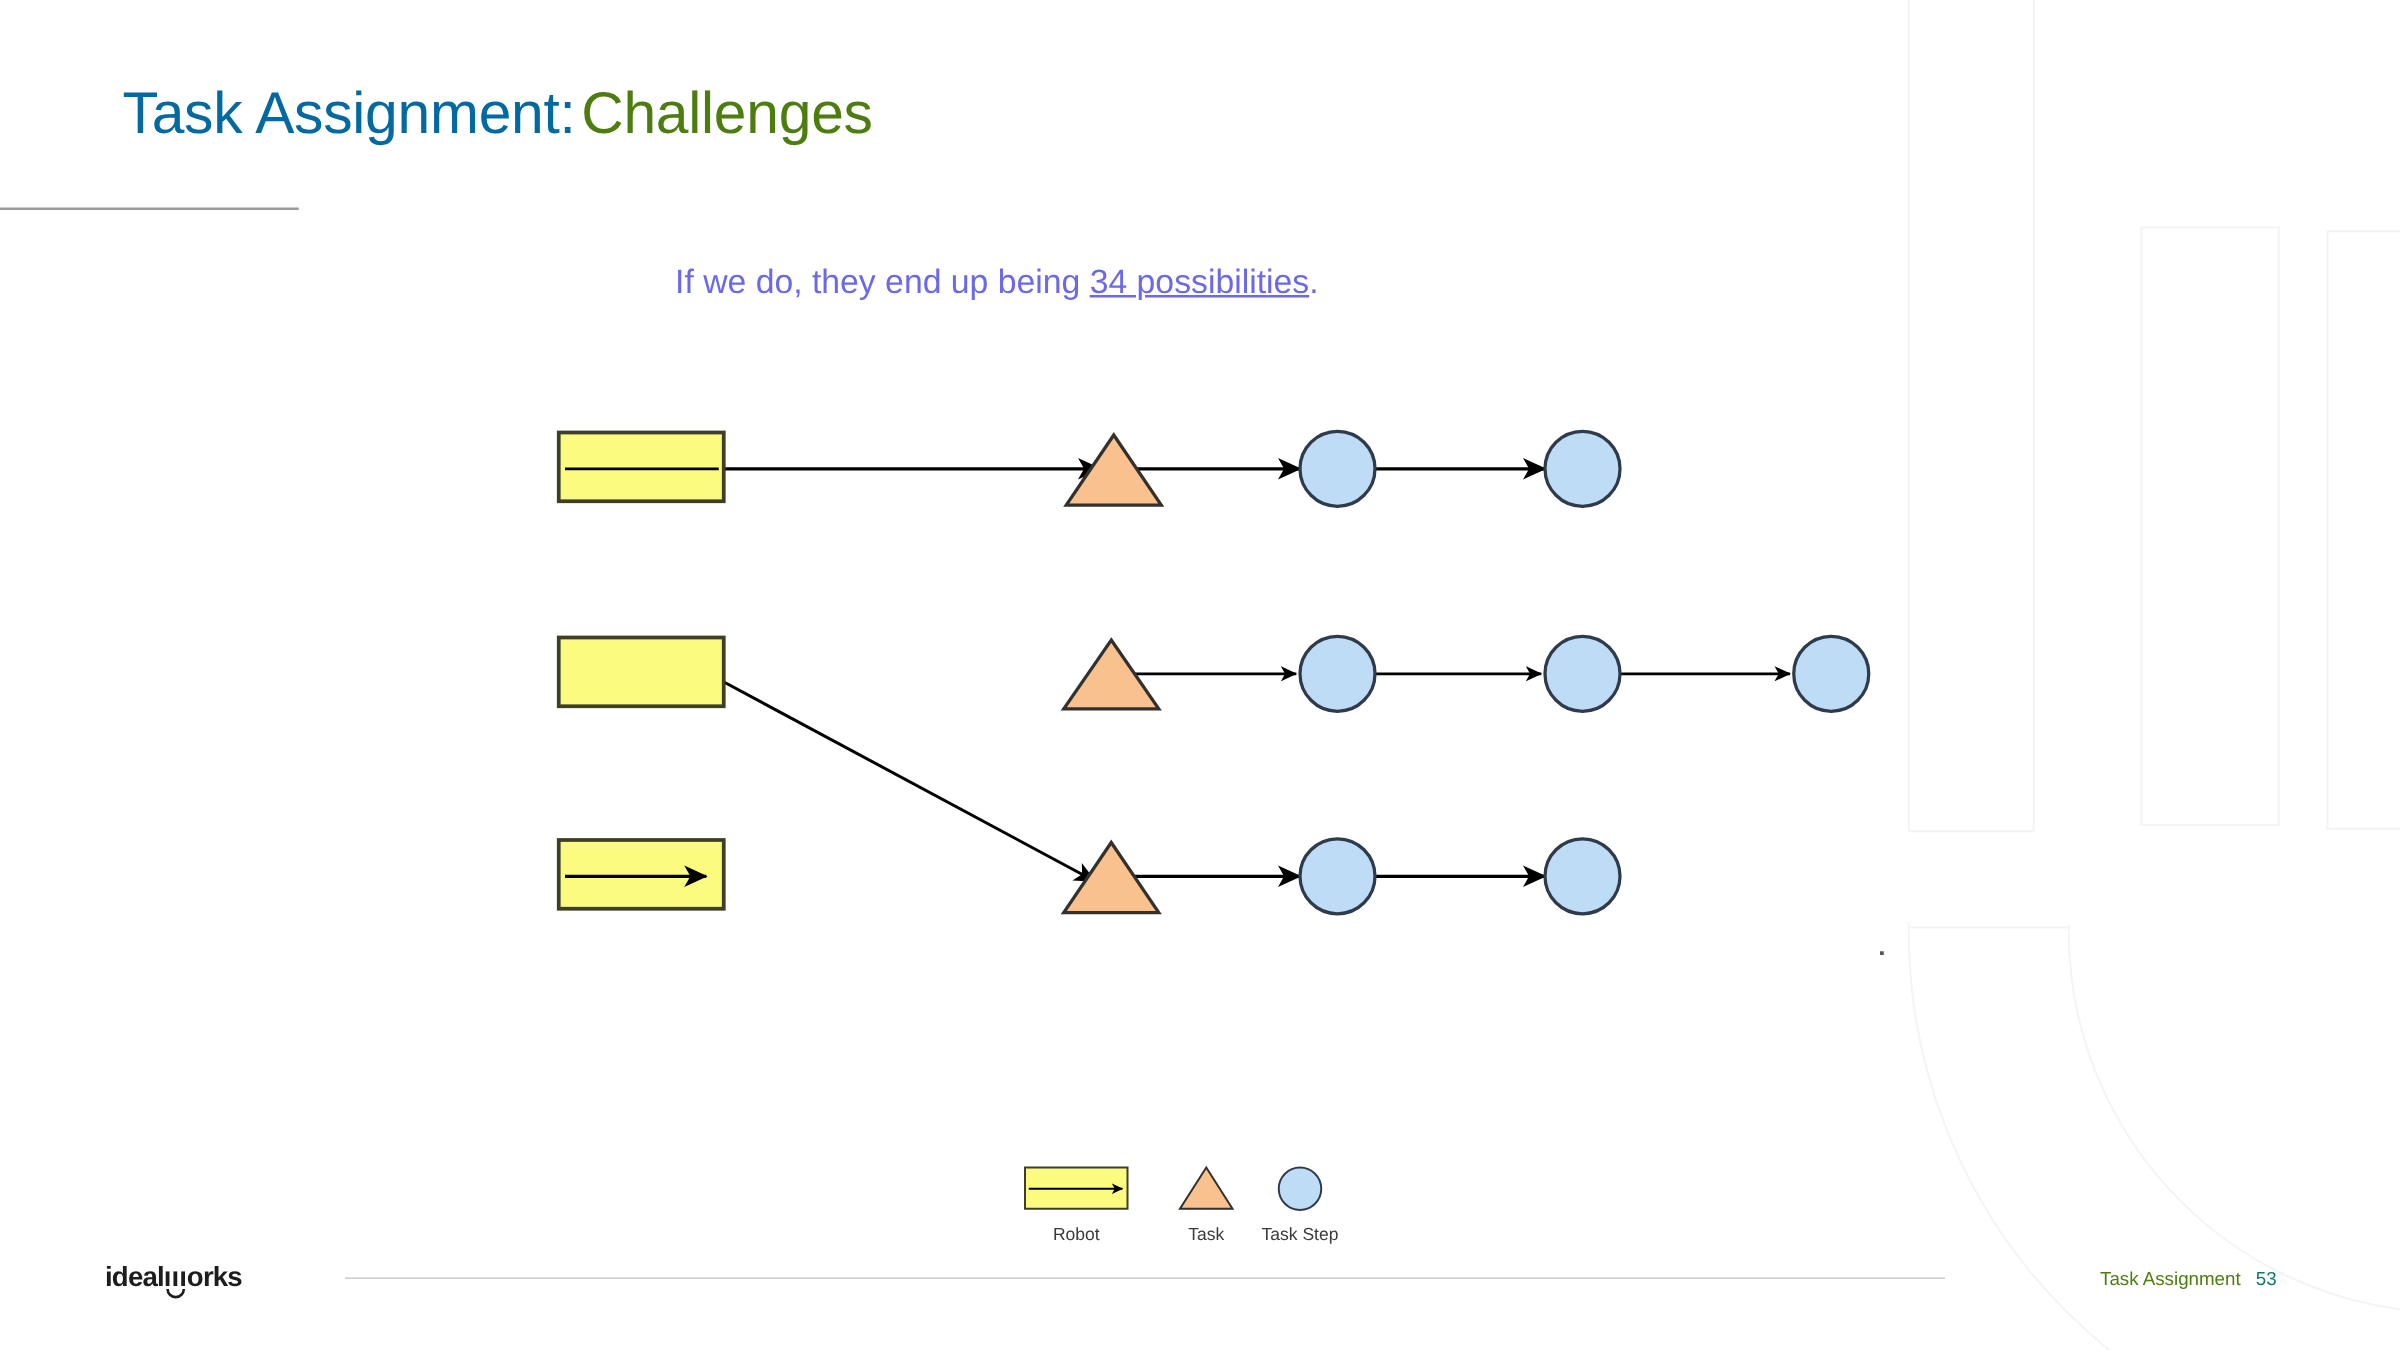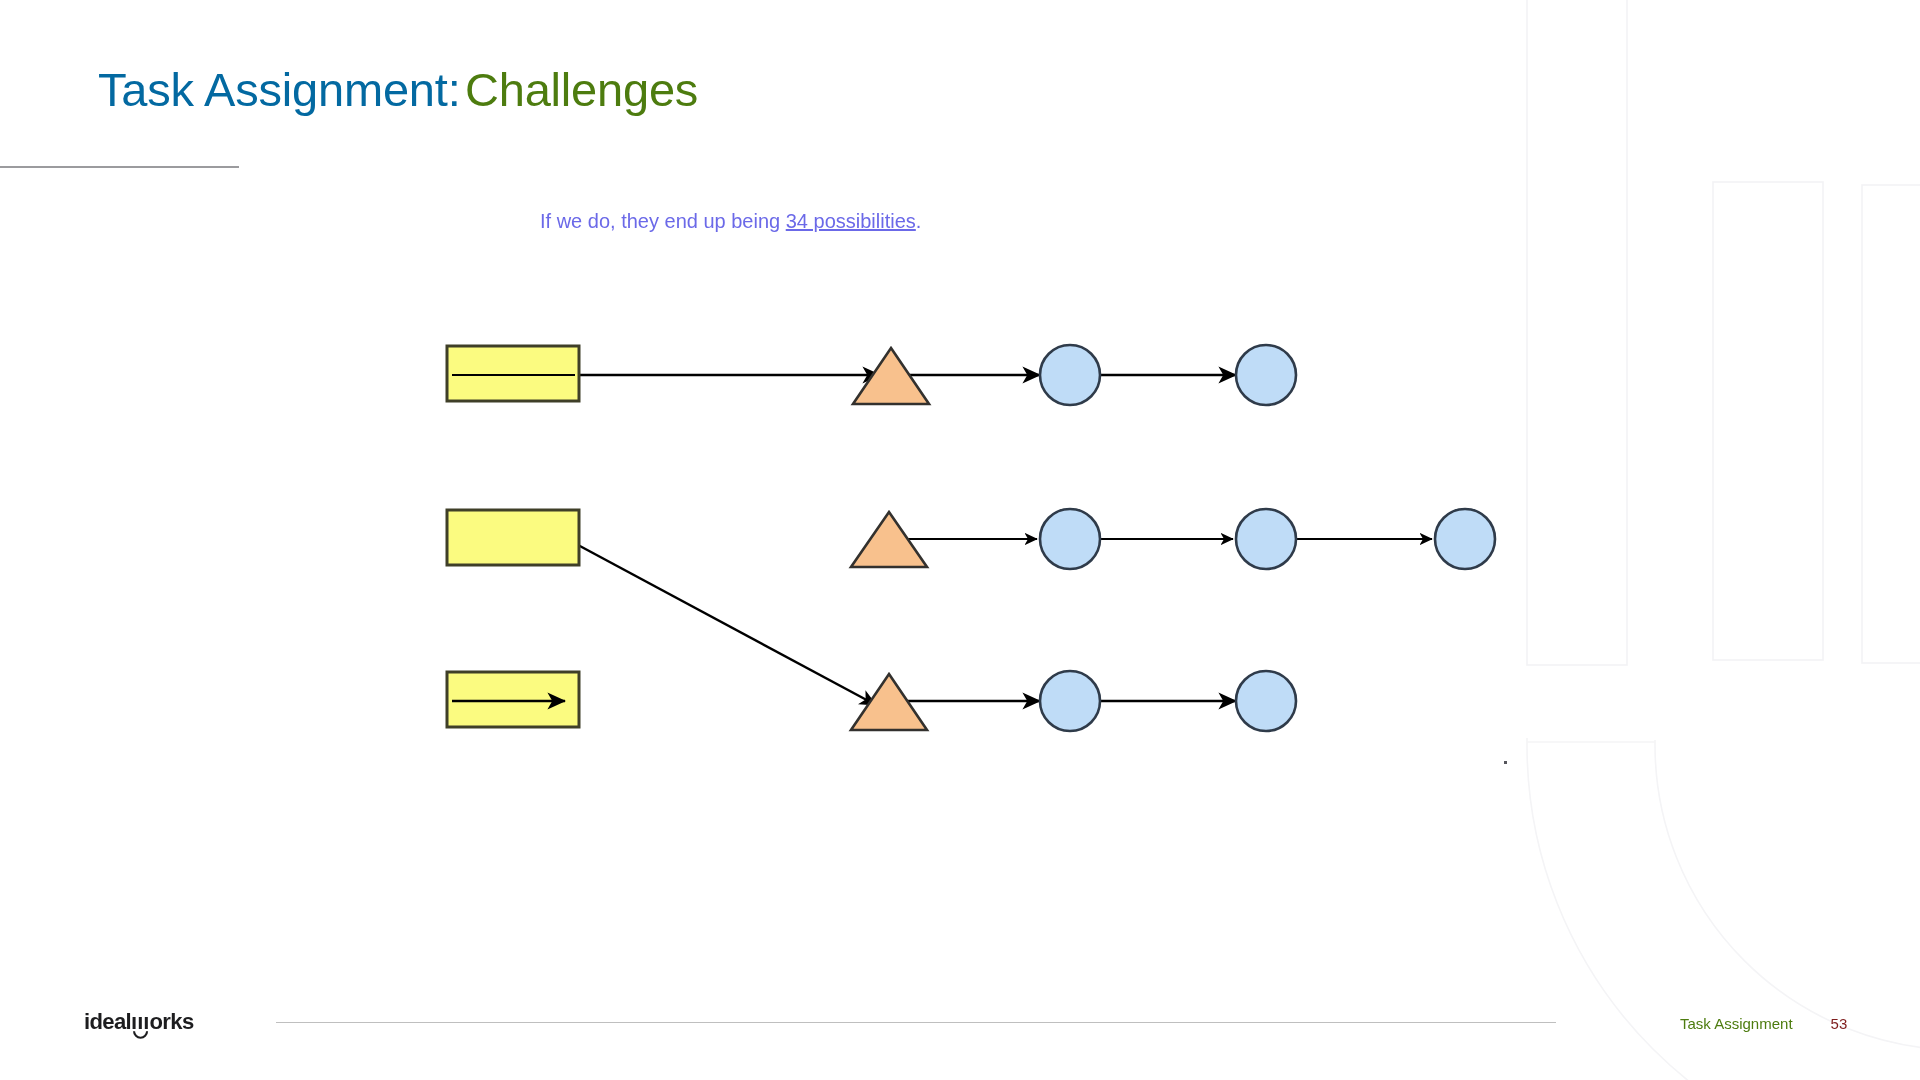--- a/index.html
+++ b/index.html
@@ -62,21 +62,21 @@
     z-index: 5;
   }
 
   
   #subtitle {
     position: absolute;
     left: 540px;
     top: 210px;
     z-index: 5;
     font-family: "Liberation Sans", sans-serif;
-    font-size: 20px;
+    font-size: 27px;
     font-weight: 400;
     color: #6b69e8;
     white-space: nowrap;
   }
   #subtitle .ul { text-decoration: underline; }
 
   
   #diagram {
     position: absolute;
     left: 0; top: 0;
@@ -126,22 +126,22 @@
     position: absolute;
     top: 1015px;
     left: 1680px;
     z-index: 6;
     white-space: nowrap;
     font-family: "Liberation Sans", sans-serif;
     font-size: 15px;
   }
   #footer-section { color: #4d7c0f; }
   #footer-page {
-    color: #7f1d1d;
-    margin-left: 38px;
+    color: #0f766e;
+    margin-left: 12px;
   }
   #stray-dot {
     position: absolute;
     left: 1504px;
     top: 761px;
     width: 3px;
     height: 3px;
     background: #55555c;
     z-index: 3;
   }
@@ -226,20 +226,39 @@
       <line x1="889" y1="701" x2="1040" y2="701" stroke="#000" stroke-width="2.6" marker-end="url(#arrowhead)"></line>
       <line x1="1100" y1="701" x2="1236" y2="701" stroke="#000" stroke-width="2.6" marker-end="url(#arrowhead)"></line>
 
       <polygon points="889,674 927,730 851,730" fill="#f8c18d" stroke="#33312e" stroke-width="2.6"></polygon>
 
       <circle cx="1070" cy="701" r="30" fill="#bfdcf7" stroke="#2f3b4a" stroke-width="2.6"></circle>
       <circle cx="1266" cy="701" r="30" fill="#bfdcf7" stroke="#2f3b4a" stroke-width="2.6"></circle>
     </g>
   </svg>
 
+  <div id="legend">
+    <svg width="320" height="56" viewBox="0 0 320 56">
+      <defs>
+        <marker id="legend-arrow" viewBox="0 0 10 10" refX="9.4" refY="5" markerWidth="6" markerHeight="6" orient="auto-start-reverse">
+          <path d="M 0 0.4 L 10 5 L 0 9.6 L 2.6 5 Z" fill="#000000"></path>
+        </marker>
+      </defs>
+
+      <rect x="20" y="9" width="82" height="33" fill="#fbfb80" stroke="#3f3f28" stroke-width="1.6"></rect>
+      <line x1="23" y1="26" x2="98" y2="26" stroke="#000" stroke-width="1.5" marker-end="url(#legend-arrow)"></line>
+
+      <polygon points="165,9 186,42 144,42" fill="#f8c18d" stroke="#33312e" stroke-width="1.6"></polygon>
+
+      <circle cx="240" cy="26" r="17" fill="#bfdcf7" stroke="#2f3b4a" stroke-width="1.6"></circle>
+    </svg>
+    <div class="legend-label" style="left:20px; top:54px; width:82px;">Robot</div>
+    <div class="legend-label" style="left:124px; top:54px; width:82px;">Task</div>
+    <div class="legend-label" style="left:196px; top:54px; width:88px;">Task Step</div>
+  </div>
 
   <div id="footer-rule"></div>
 
   <svg id="logo" viewBox="0 0 200 64" width="130" height="42">
     <text x="0" y="36" font-family="'Liberation Sans', sans-serif" font-size="34" font-weight="700" fill="#1d1d1f" letter-spacing="-1">
       <tspan>ideal</tspan><tspan letter-spacing="0">ııı</tspan><tspan>orks</tspan>
     </text>
     <path d="M 77 40 A 10 10 0 0 0 97 40" fill="none" stroke="#1d1d1f" stroke-width="3.2" stroke-linecap="butt"></path>
   </svg>
 

